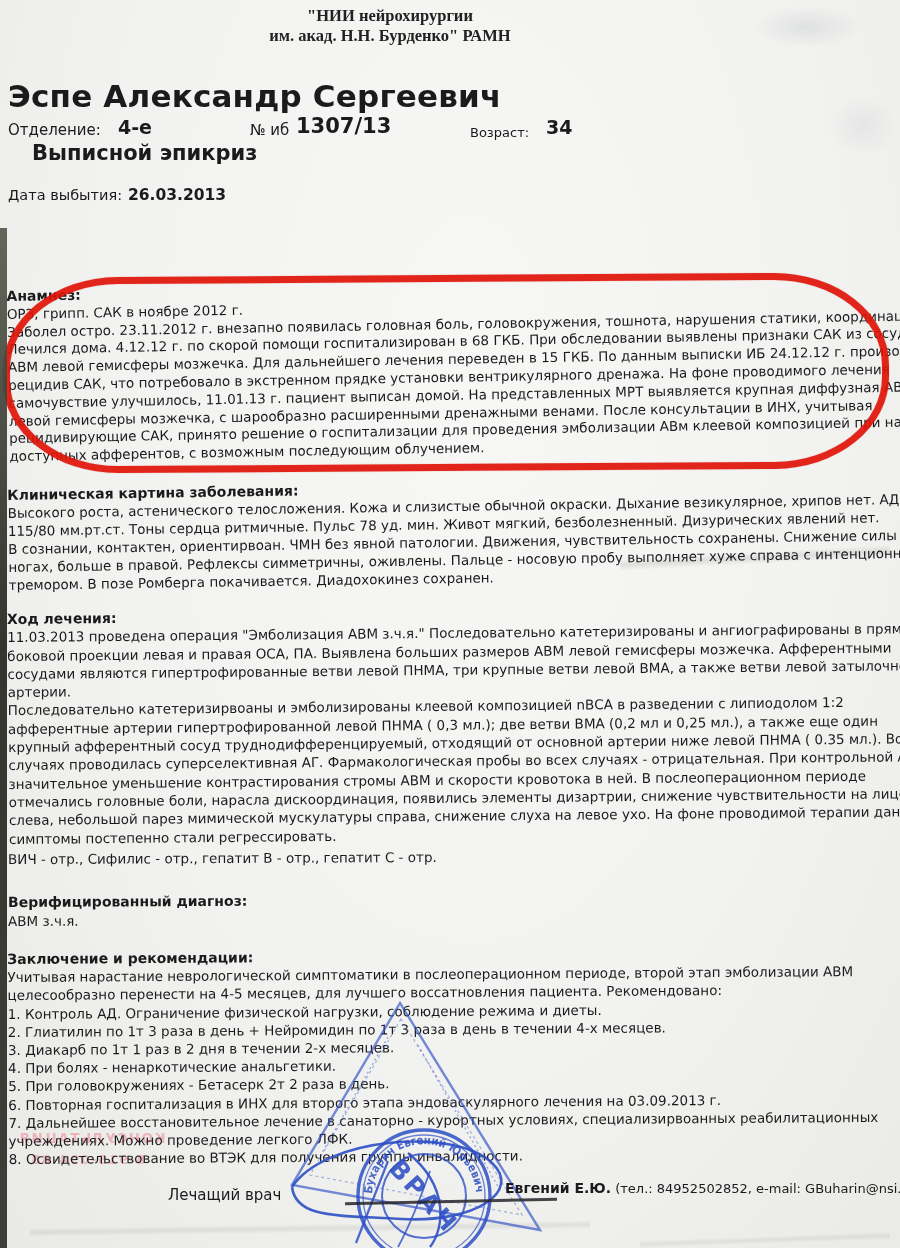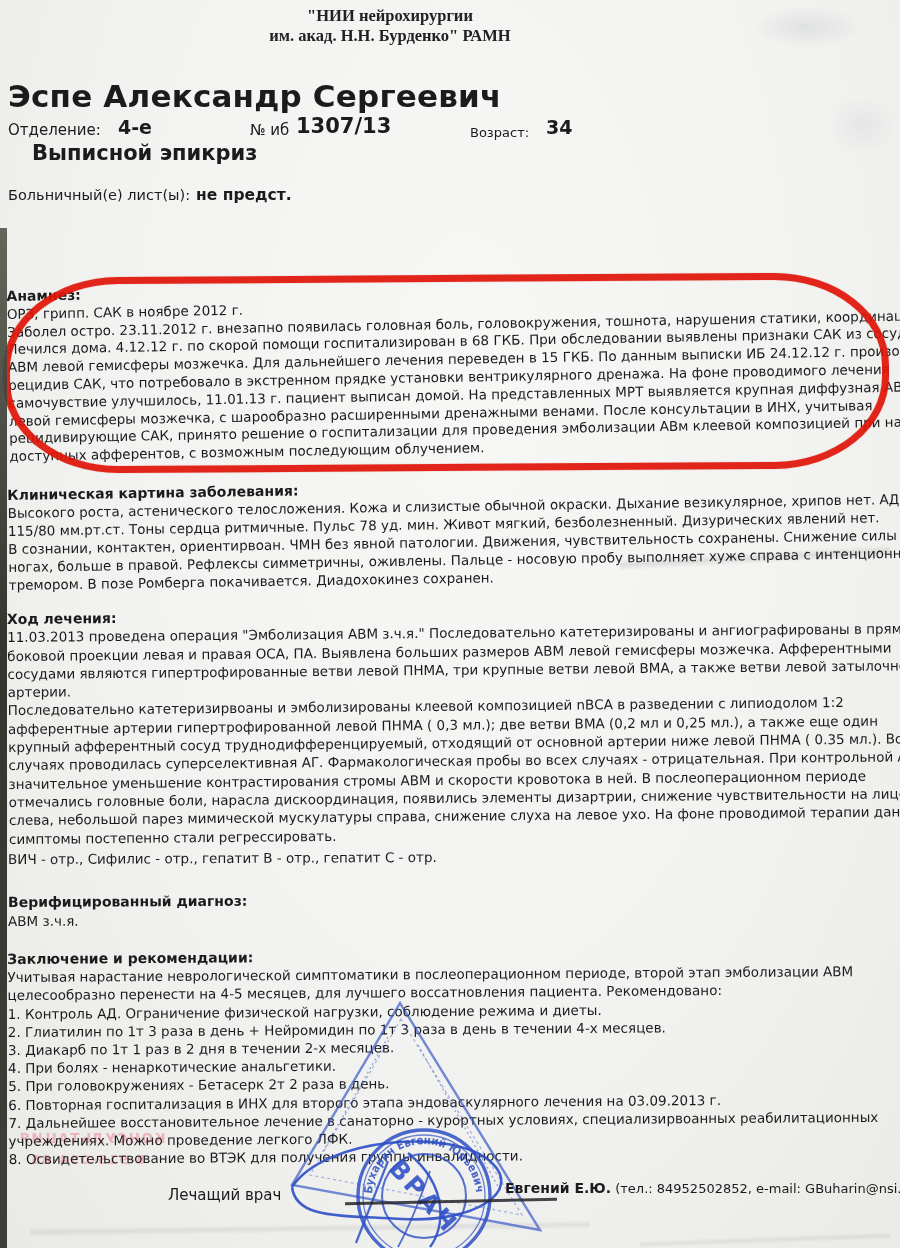--- a/index.html
+++ b/index.html
@@ -74,21 +74,21 @@
   <div class="pname">Эспе Александр Сергеевич</div>
   <span class="meta lbl" style="left:8px;top:121px;font-size:15px;">Отделение:</span>
   <b class="meta" style="left:118px;top:116px;font-size:19px;">4-е</b>
   <span class="meta lbl" style="left:250px;top:121px;font-size:15px;">№ иб</span>
   <b class="meta" style="left:296px;top:114px;font-size:21px;">1307/13</b>
   <span class="meta lbl" style="left:470px;top:125px;font-size:13px;">Возраст:</span>
   <b class="meta" style="left:546px;top:116px;font-size:19px;">34</b>
   <div class="doc-title">Выписной эпикриз</div>
 
   <div class="dates">
-    <div><span class="lbl">Больничный(е) лист(ы):</span><b>не предст.</b></div>
+    <div><span class="lbl">Дата выбытия:</span><b>26.03.2013</b></div>
   </div>
 
   <div class="sec an">
     <div class="h">Анамнез:</div>
     <div>
         <div>ОРЗ, грипп. САК в ноябре 2012 г.</div>
         <div>Заболел остро. 23.11.2012 г. внезапно появилась головная боль, головокружения, тошнота, нарушения статики, координации.</div>
         <div>Лечился дома. 4.12.12 г. по скорой помощи госпитализирован в 68 ГКБ. При обследовании выявлены признаки САК из сосудов</div>
         <div>АВМ левой гемисферы мозжечка. Для дальнейшего лечения переведен в 15 ГКБ. По данным выписки ИБ 24.12.12 г. произошел</div>
         <div>рецидив САК, что потребовало в экстренном прядке установки вентрикулярного дренажа. На фоне проводимого лечения</div>

